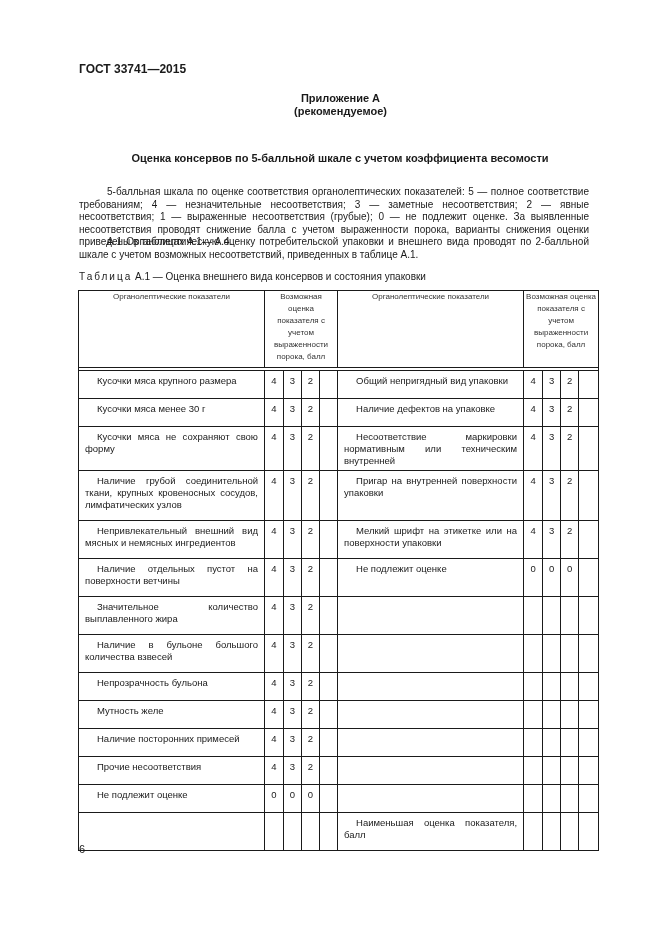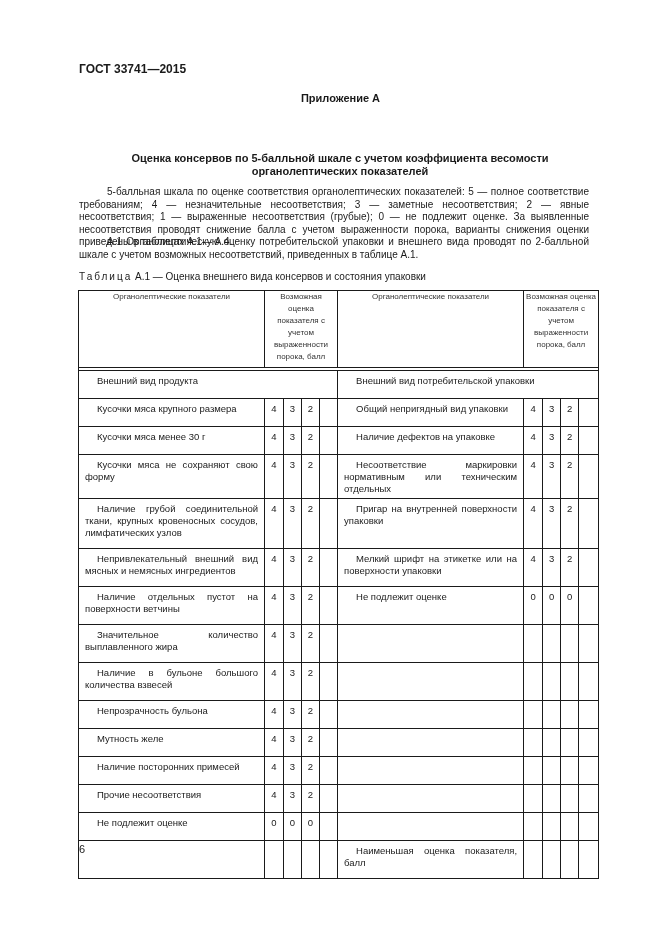--- a/index.html
+++ b/index.html
@@ -25,25 +25,25 @@
   .sec td { height: 20px; }
   .pagenum { position: absolute; left: 79px; top: 843px; font-size: 11px; }
 </style>
 </head>
 <body>
 
 <div class="gost">ГОСТ 33741—2015</div>
 
 <div class="appendix">
   <div>Приложение А</div>
+  <div>(рекомендуемое)</div>
 </div>
 
 <div class="title">
   <div>Оценка консервов по 5-балльной шкале с учетом коэффициента весомости</div>
-  <div>органолептических показателей</div>
 </div>
 
 <div class="para p1"><span class="indent"></span><span>5-балльная шкала по оценке соответствия органолептических показателей: 5 — полное соответствие требованиям; 4 — незначительные несоответствия; 3 — заметные несоответствия; 2 — явные несоответствия; 1 — выраженные несоответствия (грубые); 0 — не подлежит оценке. За выявленные несоответствия проводят снижение балла с учетом выраженности порока, варианты снижения оценки приведены в таблицах А.1— А.4.</span></div>
 <div class="para p2"><span class="indent"></span><span>А.1 Органолептическую оценку потребительской упаковки и внешнего вида проводят по 2-балльной шкале с учетом возможных несоответствий, приведенных в таблице А.1.</span></div>
 
 <div class="caption"><span class="spaced">Таблица</span><span> А.1 — Оценка внешнего вида консервов и состояния упаковки</span></div>
 
 <table class="t">
   <colgroup>
     <col style="width:186px">
@@ -60,24 +60,20 @@
   <tbody id="tbody">
     <tr class="hdr">
       <td>Органолептические показатели</td>
       <td colspan="4" style="padding:0 2px">Возможная оценка показателя с учетом выраженности порока, балл</td>
       <td>Органолептические показатели</td>
       <td colspan="4" style="padding:0 2px">Возможная оценка показателя с учетом выраженности порока, балл</td>
     </tr>
     <tr class="hdr-sep">
         <td colspan="10"></td>
       </tr>
-    <tr class="sec">
-      <td colspan="5" class="ind"><span class="in"></span><span>Внешний вид продукта</span></td>
-      <td colspan="5" class="ind"><span class="in"></span><span>Внешний вид потребительской упаковки</span></td>
-    </tr>
   <tr style="height: 20px;">
         <td class="ind" style="height: 20px;"><span class="in"></span><span>Кусочки мяса крупного размера</span></td>
         <td class="sc" style="height: 20px;">4</td>
         <td class="sc" style="height: 20px;">3</td>
         <td class="sc" style="height: 20px;">2</td>
         <td class="sc" style="height: 20px;"></td>
         <td class="ind" style="height: 20px;"><span class="in"></span><span>Общий непригядный вид упаковки</span></td>
         <td class="sc" style="height: 20px;">4</td>
         <td class="sc" style="height: 20px;">3</td>
         <td class="sc" style="height: 20px;">2</td>
@@ -94,21 +90,21 @@
         <td class="sc" style="height: 20px;">3</td>
         <td class="sc" style="height: 20px;">2</td>
         <td class="sc" style="height: 20px;"></td>
       </tr>
       <tr style="height: 30px;">
         <td class="ind" style="height: 30px; margin-top: 16px;"><span class="in"></span><span>Кусочки мяса не сохраняют свою форму</span></td>
         <td class="sc" style="height: 30px;">4</td>
         <td class="sc" style="height: 30px;">3</td>
         <td class="sc" style="height: 30px;">2</td>
         <td class="sc" style="height: 30px;"></td>
-        <td class="ind" style="height: 30px;"><span class="in"></span><span>Несоответствие маркировки нормативным или техническим отдельных</span></td>
+        <td class="ind" style="height: 30px;"><span class="in"></span><span>Несоответствие маркировки нормативным или техническим внутренней</span></td>
         <td class="sc" style="height: 30px;">4</td>
         <td class="sc" style="height: 30px;">3</td>
         <td class="sc" style="height: 30px;">2</td>
         <td class="sc" style="height: 30px;"></td>
       </tr>
       <tr style="height: 42px;">
         <td class="ind" style="height: 42px;"><span class="in"></span><span>Наличие грубой соединительной ткани, крупных кровеносных сосудов, лимфатических узлов</span></td>
         <td class="sc" style="height: 42px;">4</td>
         <td class="sc" style="height: 42px;">3</td>
         <td class="sc" style="height: 42px;">2</td>

